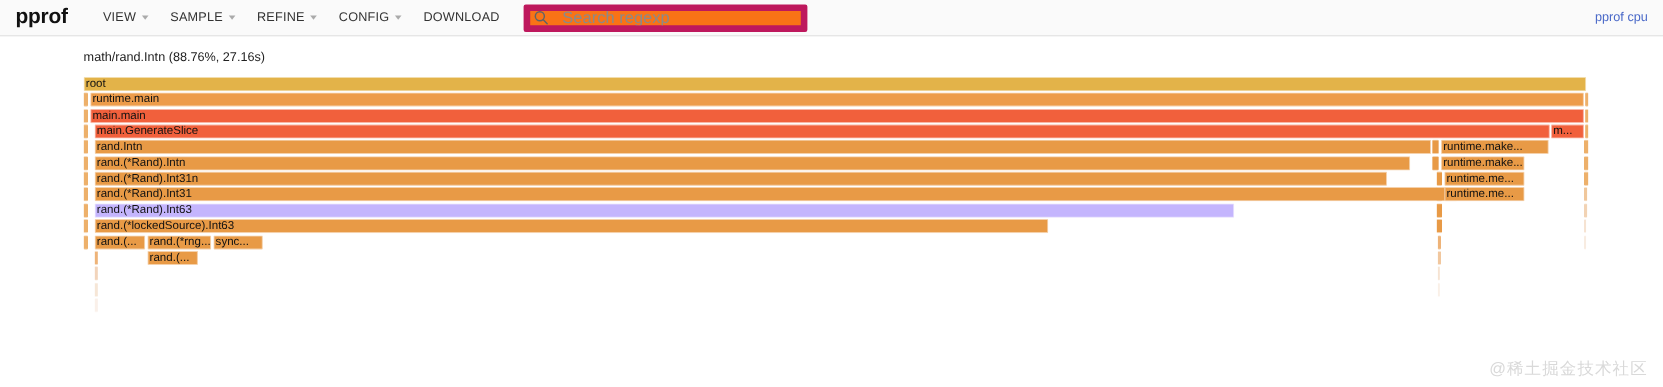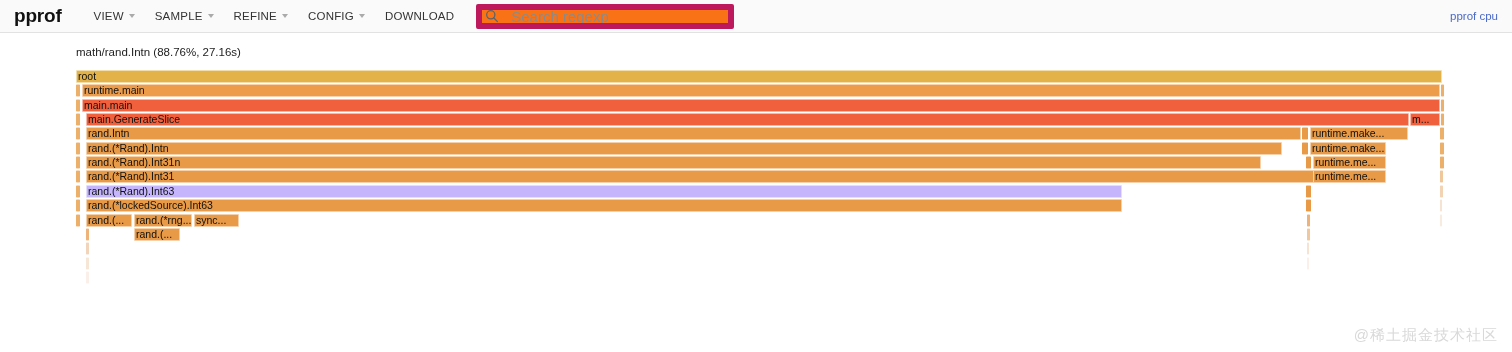--- a/index.html
+++ b/index.html
@@ -170,21 +170,21 @@
     <div class="fbar sliver" style="left: 76px; width: 4px; top: 100.45px; background: rgb(237, 176, 106);"></div>
     <div class="fbar" style="left: 86px; width: 1239px; top: 100.45px; background: rgb(232, 154, 70);">rand.(*Rand).Int31</div>
     <div class="fbar sliver" style="left: 1306px; width: 5px; top: 100.45px; background: rgb(232, 154, 70);"></div>
     <div class="fbar" style="left: 1313px; width: 73px; top: 100.45px; background: rgb(232, 154, 70);">runtime.me...</div>
     <div class="fbar sliver" style="left: 1440px; width: 3px; top: 100.45px; background: rgb(240, 199, 155);"></div>
     <div class="fbar sliver" style="left: 76px; width: 4px; top: 114.8px; background: rgb(237, 176, 106);"></div>
     <div class="fbar" style="left: 86px; width: 1036px; top: 114.8px; background: #c4b5fd;">rand.(*Rand).Int63</div>
     <div class="fbar sliver" style="left: 1306px; width: 5px; top: 114.8px; background: rgb(232, 154, 70);"></div>
     <div class="fbar sliver" style="left: 1440px; width: 3px; top: 114.8px; background: rgb(242, 211, 180);"></div>
     <div class="fbar sliver" style="left: 76px; width: 4px; top: 129.15px; background: rgb(237, 176, 106);"></div>
-    <div class="fbar" style="left: 86px; width: 1036px; top: 129.15px; background: rgb(232, 154, 70);">rand.(*lockedSource).Int63</div>
+    <div class="fbar" style="left: 86px; width: 867px; top: 129.15px; background: rgb(232, 154, 70);">rand.(*lockedSource).Int63</div>
     <div class="fbar sliver" style="left: 1306px; width: 5px; top: 129.15px; background: rgb(232, 154, 70);"></div>
     <div class="fbar sliver" style="left: 1440px; width: 2px; top: 129.15px; background: rgb(246, 227, 210);"></div>
     <div class="fbar sliver" style="left: 76px; width: 4px; top: 143.5px; background: rgb(237, 176, 106);"></div>
     <div class="fbar" style="left: 86px; width: 46px; top: 143.5px; background: rgb(232, 154, 70);">rand.(...</div>
     <div class="fbar" style="left: 134px; width: 58px; top: 143.5px; background: rgb(232, 154, 70);">rand.(*rng...</div>
     <div class="fbar" style="left: 194px; width: 45px; top: 143.5px; background: rgb(232, 154, 70);">sync...</div>
     <div class="fbar sliver" style="left: 1307px; width: 3px; top: 143.5px; background: rgb(238, 179, 120);"></div>
     <div class="fbar sliver" style="left: 1440px; width: 2px; top: 143.5px; background: rgb(248, 236, 225);"></div>
     <div class="fbar sliver" style="left: 86px; width: 3px; top: 157.85px; background: rgb(238, 179, 120);"></div>
     <div class="fbar" style="left: 134px; width: 46px; top: 157.85px; background: rgb(232, 154, 70);">rand.(...</div>

